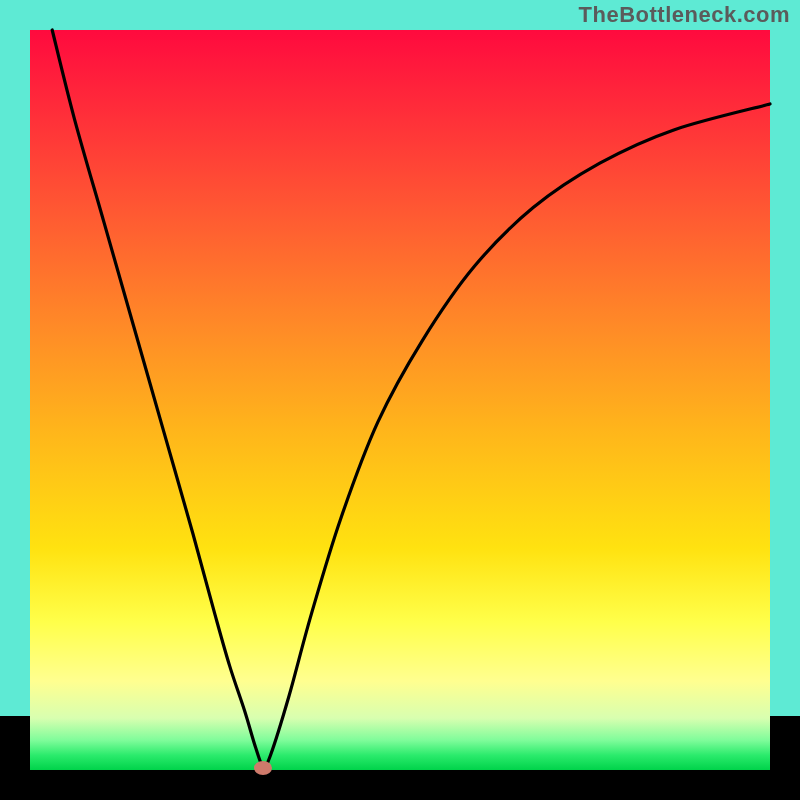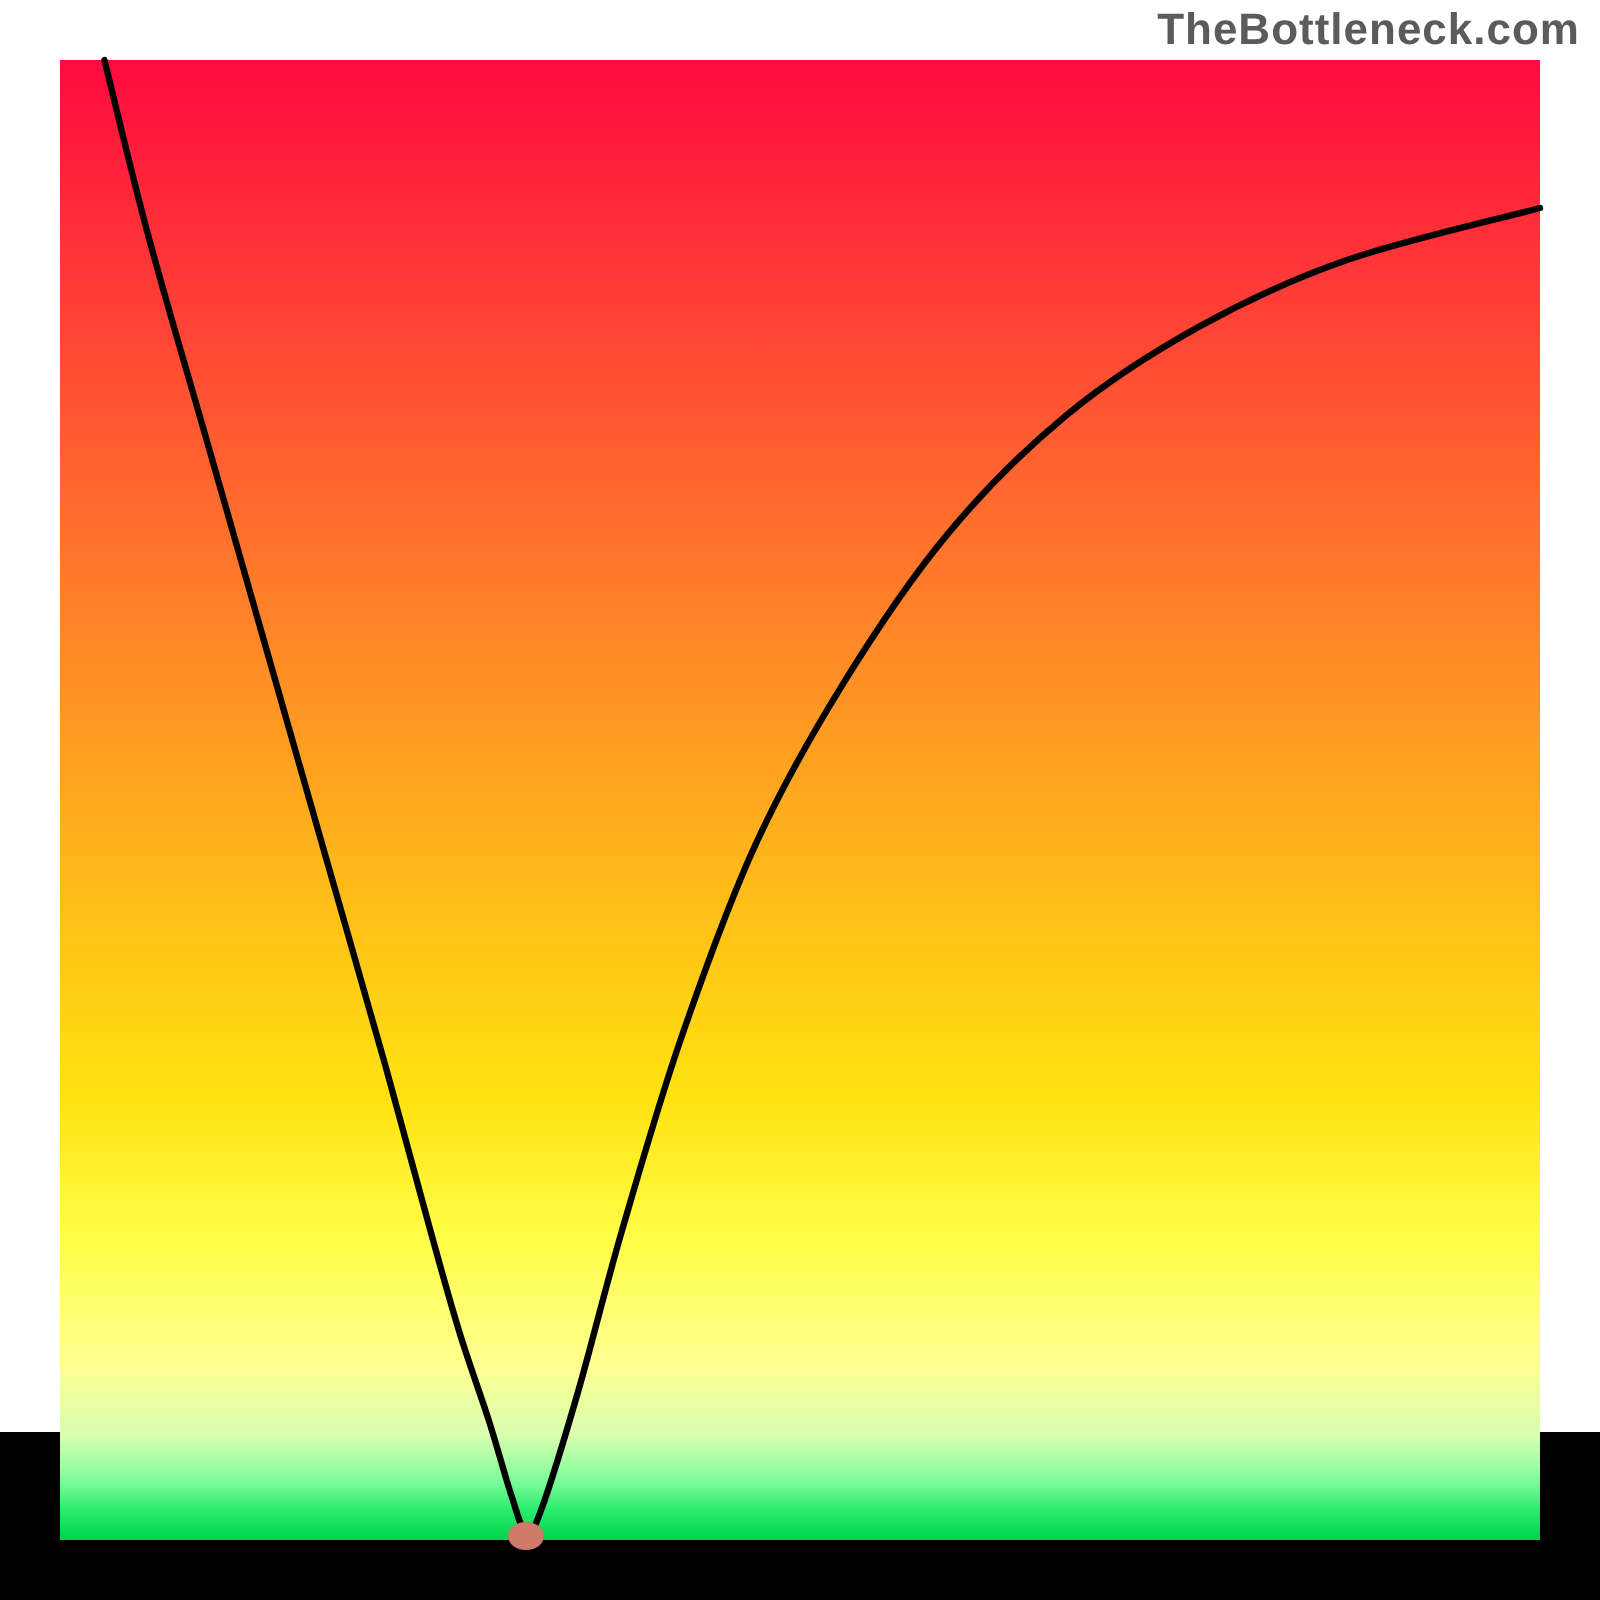--- a/index.html
+++ b/index.html
@@ -8,21 +8,21 @@
     width: 800px;
     height: 800px;
     background: #000;
     overflow: hidden;
     font-family: Arial, Helvetica, sans-serif;
   }
   .stage {
     position: relative;
     width: 800px;
     height: 716px;
-    background: #ffffff;
+    background: #5eead4;
   }
   .watermark {
     position: absolute;
     top: 2px;
     right: 10px;
     color: #5b5b5b;
     font-size: 22px;
     font-weight: 600;
     letter-spacing: 0.5px;
     user-select: none;

